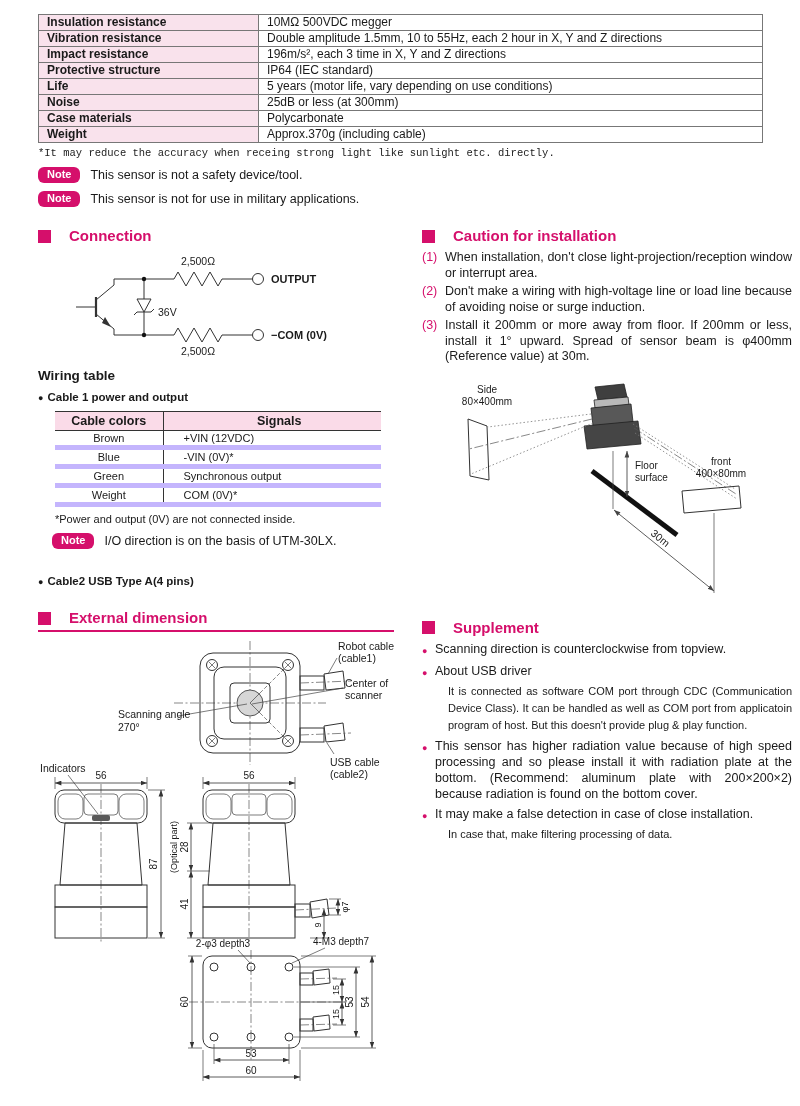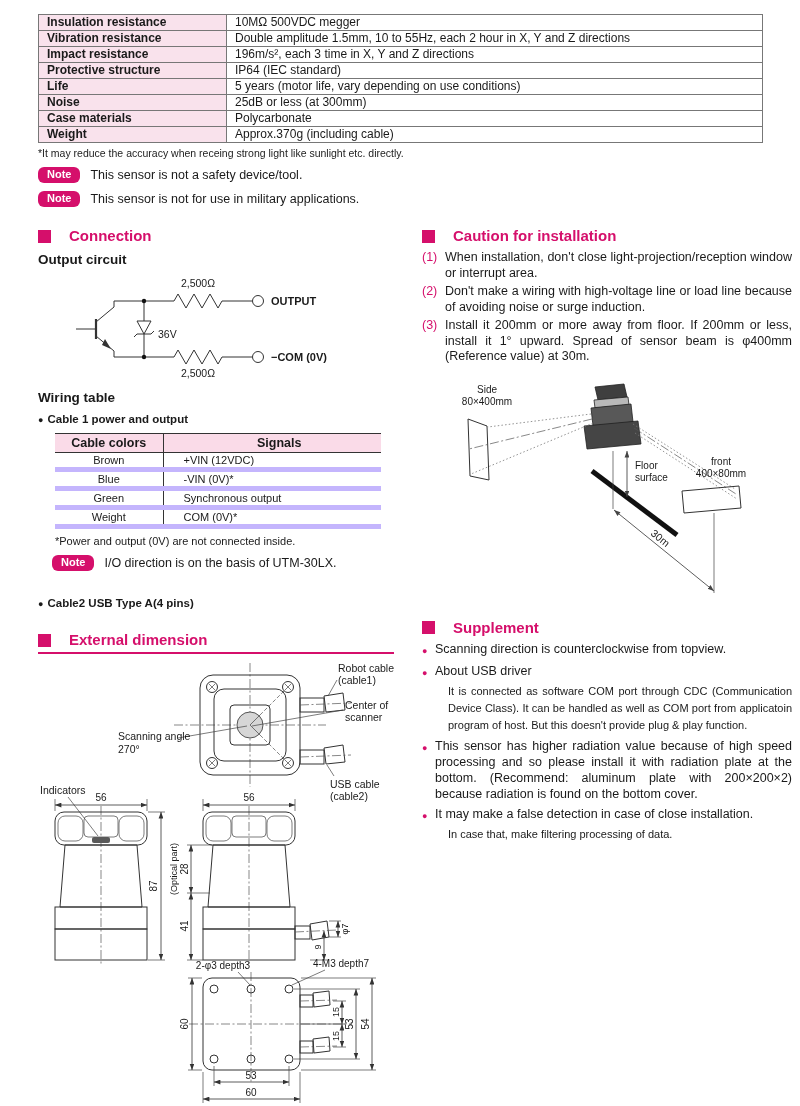--- a/index.html
+++ b/index.html
@@ -13,23 +13,23 @@
   body{
     width:800px;height:1106px;background:#fff;color:#1a1a1a;
     font-family:"Liberation Sans","DejaVu Sans",sans-serif;font-size:12px;
     overflow:hidden;
   }
   .page{position:relative;width:800px;height:1106px;padding:14px 0 0 38px;}
 
   
   table.spec{border-collapse:collapse;width:725px;border:1.4px solid #555;}
   table.spec td{border:1px solid #777;padding:1px 8px;height:16px;line-height:13px;font-size:12px;}
-  table.spec td.lbl{width:188px;font-weight:bold;background:var(--tbl-label-bg);}
+  table.spec td.lbl{width:220px;font-weight:bold;background:var(--tbl-label-bg);}
   table.spec td.val{background:var(--tbl-value-bg);}
-  .foot{font-size:10.5px;margin-top:4px;color:#222;}
+  .foot{font-size:10.5px;margin-top:4px;color:#222;font-family:Liberation Mono, monospace;}
   .noterow{margin-top:8px;display:flex;align-items:center;gap:10px;}
   .pill{
     display:inline-block;background:var(--accent);color:#fff;border-radius:6px;
     padding:1px 9px 2px;font-size:11px;font-weight:bold;line-height:13px;flex:none;
   }
   .noterow .ntx{font-size:12.5px;}
 
   
   .cols{display:flex;margin-top:20px;}
   .col-l{width:356px;flex:none;}
@@ -134,21 +134,20 @@
   </div>
 
   <div class="cols">
 
     <div class="col-l">
 
       <div class="h">
         <span class="sq"></span>
         <span>Connection</span>
       </div>
-      <div class="sub">Output circuit</div>
 
       <div class="circuit-wrap">
       <svg viewBox="0 0 330 112" width="330" height="112">
         <g class="ln">
           <line x1="20" y1="58" x2="40" y2="58"></line>
           <line x1="40" y1="48" x2="40" y2="68" stroke-width="2.2"></line>
           <polyline points="40,51 58,36 58,30"></polyline>
           <polyline points="40,65 58,80 58,86"></polyline>
           <line x1="58" y1="30" x2="118" y2="30"></line>
           <path d="M118,30 l4,-7 l8,14 l8,-14 l8,14 l8,-14 l8,14 l4,-7"></path>

